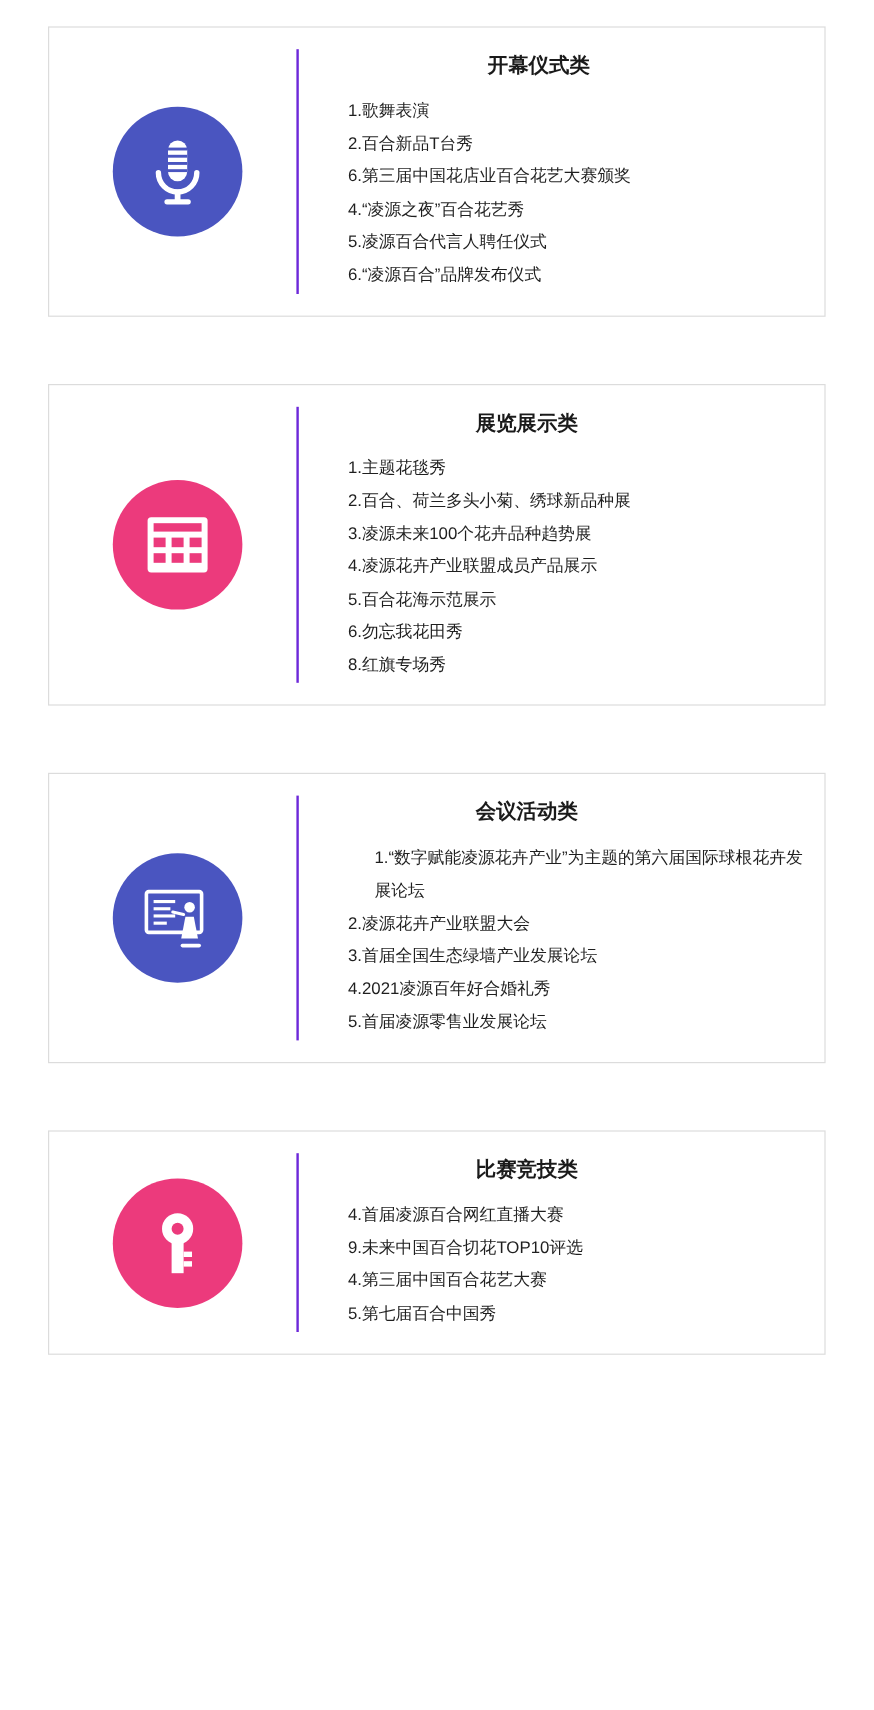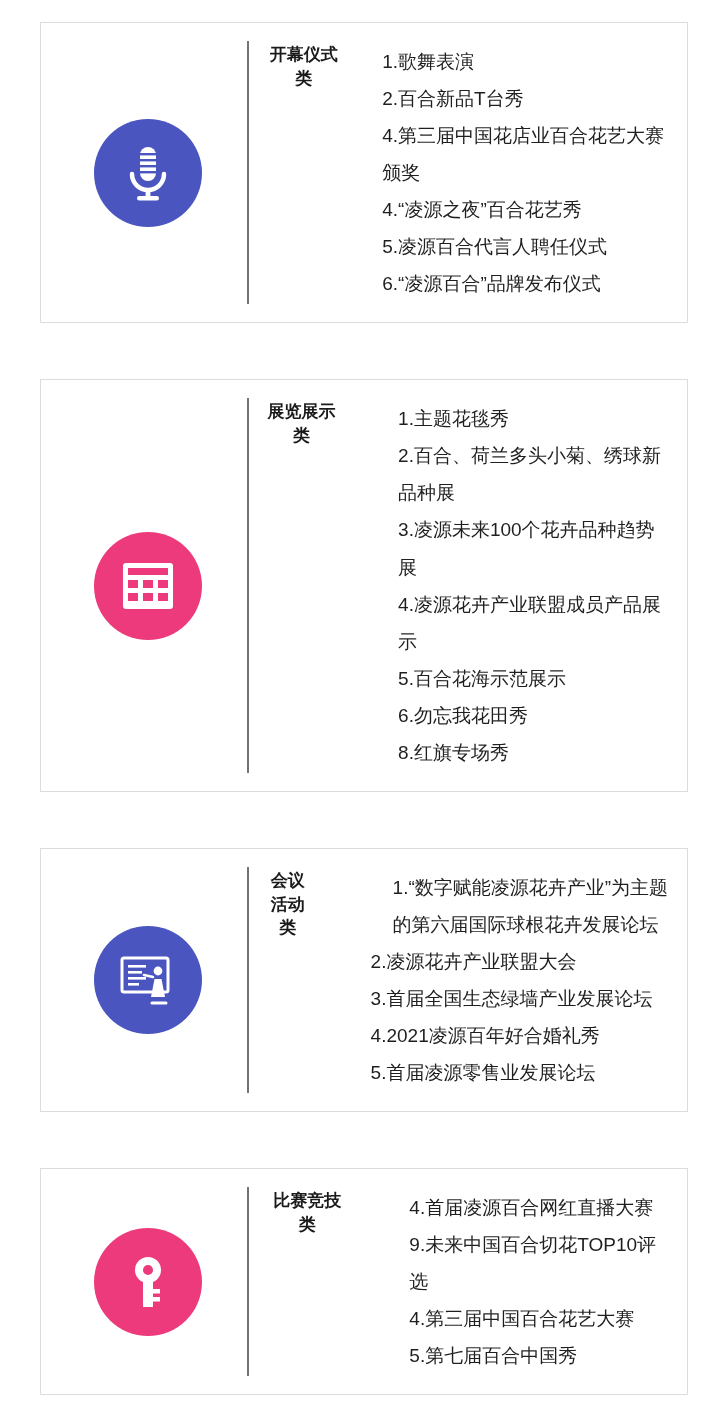--- a/index.html
+++ b/index.html
@@ -51,45 +51,46 @@
     width: 108px;
     height: 108px;
     border-radius: 50%;
     display: flex;
     align-items: center;
     justify-content: center;
   }
   .icon-circle svg { display: block; }
   .card-body {
     flex: 1 1 auto;
-    border-left: 2px solid #737373;
+    border-left: 2px solid #6d28d9;
     padding: 2px 0 2px 16px;
     display: flex;
-    flex-direction: row;
+    flex-direction: column;
     justify-content: flex-end;
   }
   .card-heading {
     font-size: 17px;
     font-weight: 700;
     color: #1a1a1a;
     text-align: center;
     margin: 0 0 12px 0;
     padding-right: 30px;
     line-height: 1.4;
   }
   .card-list {
     list-style: none;
     margin: 0;
     padding: 0;
   }
   .card-list li {
-    font-size: 19px;
+    font-size: 14px;
     line-height: 1.95;
     color: #1f1f1f;
     white-space: normal;
+    margin-left: 25px;
   }
   
   .card.c1 .card-heading { padding-right: 40px; }
   .card.c2 .card-heading { padding-right: 60px; }
   .card.c3 .card-heading { padding-right: 60px; font-family: Liberation Serif, serif; }
   .card.c4 .card-heading { padding-right: 60px; }
   .card.c3 .card-list li.wrap { text-indent: 0; padding-left: 22px; }
 </style>
 </head>
 <body>
@@ -110,21 +111,21 @@
           <rect x="24.6" y="45" width="4.8" height="10" fill="#ffffff"></rect>
           <rect x="16" y="53" width="22" height="4.4" rx="2.2" fill="#ffffff"></rect>
         </svg>
       </div>
     </div>
     <div class="card-body">
       <div class="card-heading">开幕仪式类</div>
       <ul class="card-list">
         <li>1.歌舞表演</li>
         <li>2.百合新品T台秀</li>
-        <li>4.第三届中国花店业百合花艺大赛颁奖</li>
+        <li>6.第三届中国花店业百合花艺大赛颁奖</li>
         <li>4.“凌源之夜”百合花艺秀</li>
         <li>5.凌源百合代言人聘任仪式</li>
         <li>6.“凌源百合”品牌发布仪式</li>
       </ul>
     </div>
   </section>
 
   <section class="card c2">
     <div class="card-icon-col">
       <div class="icon-circle" style="background:#ec3a7c;">

